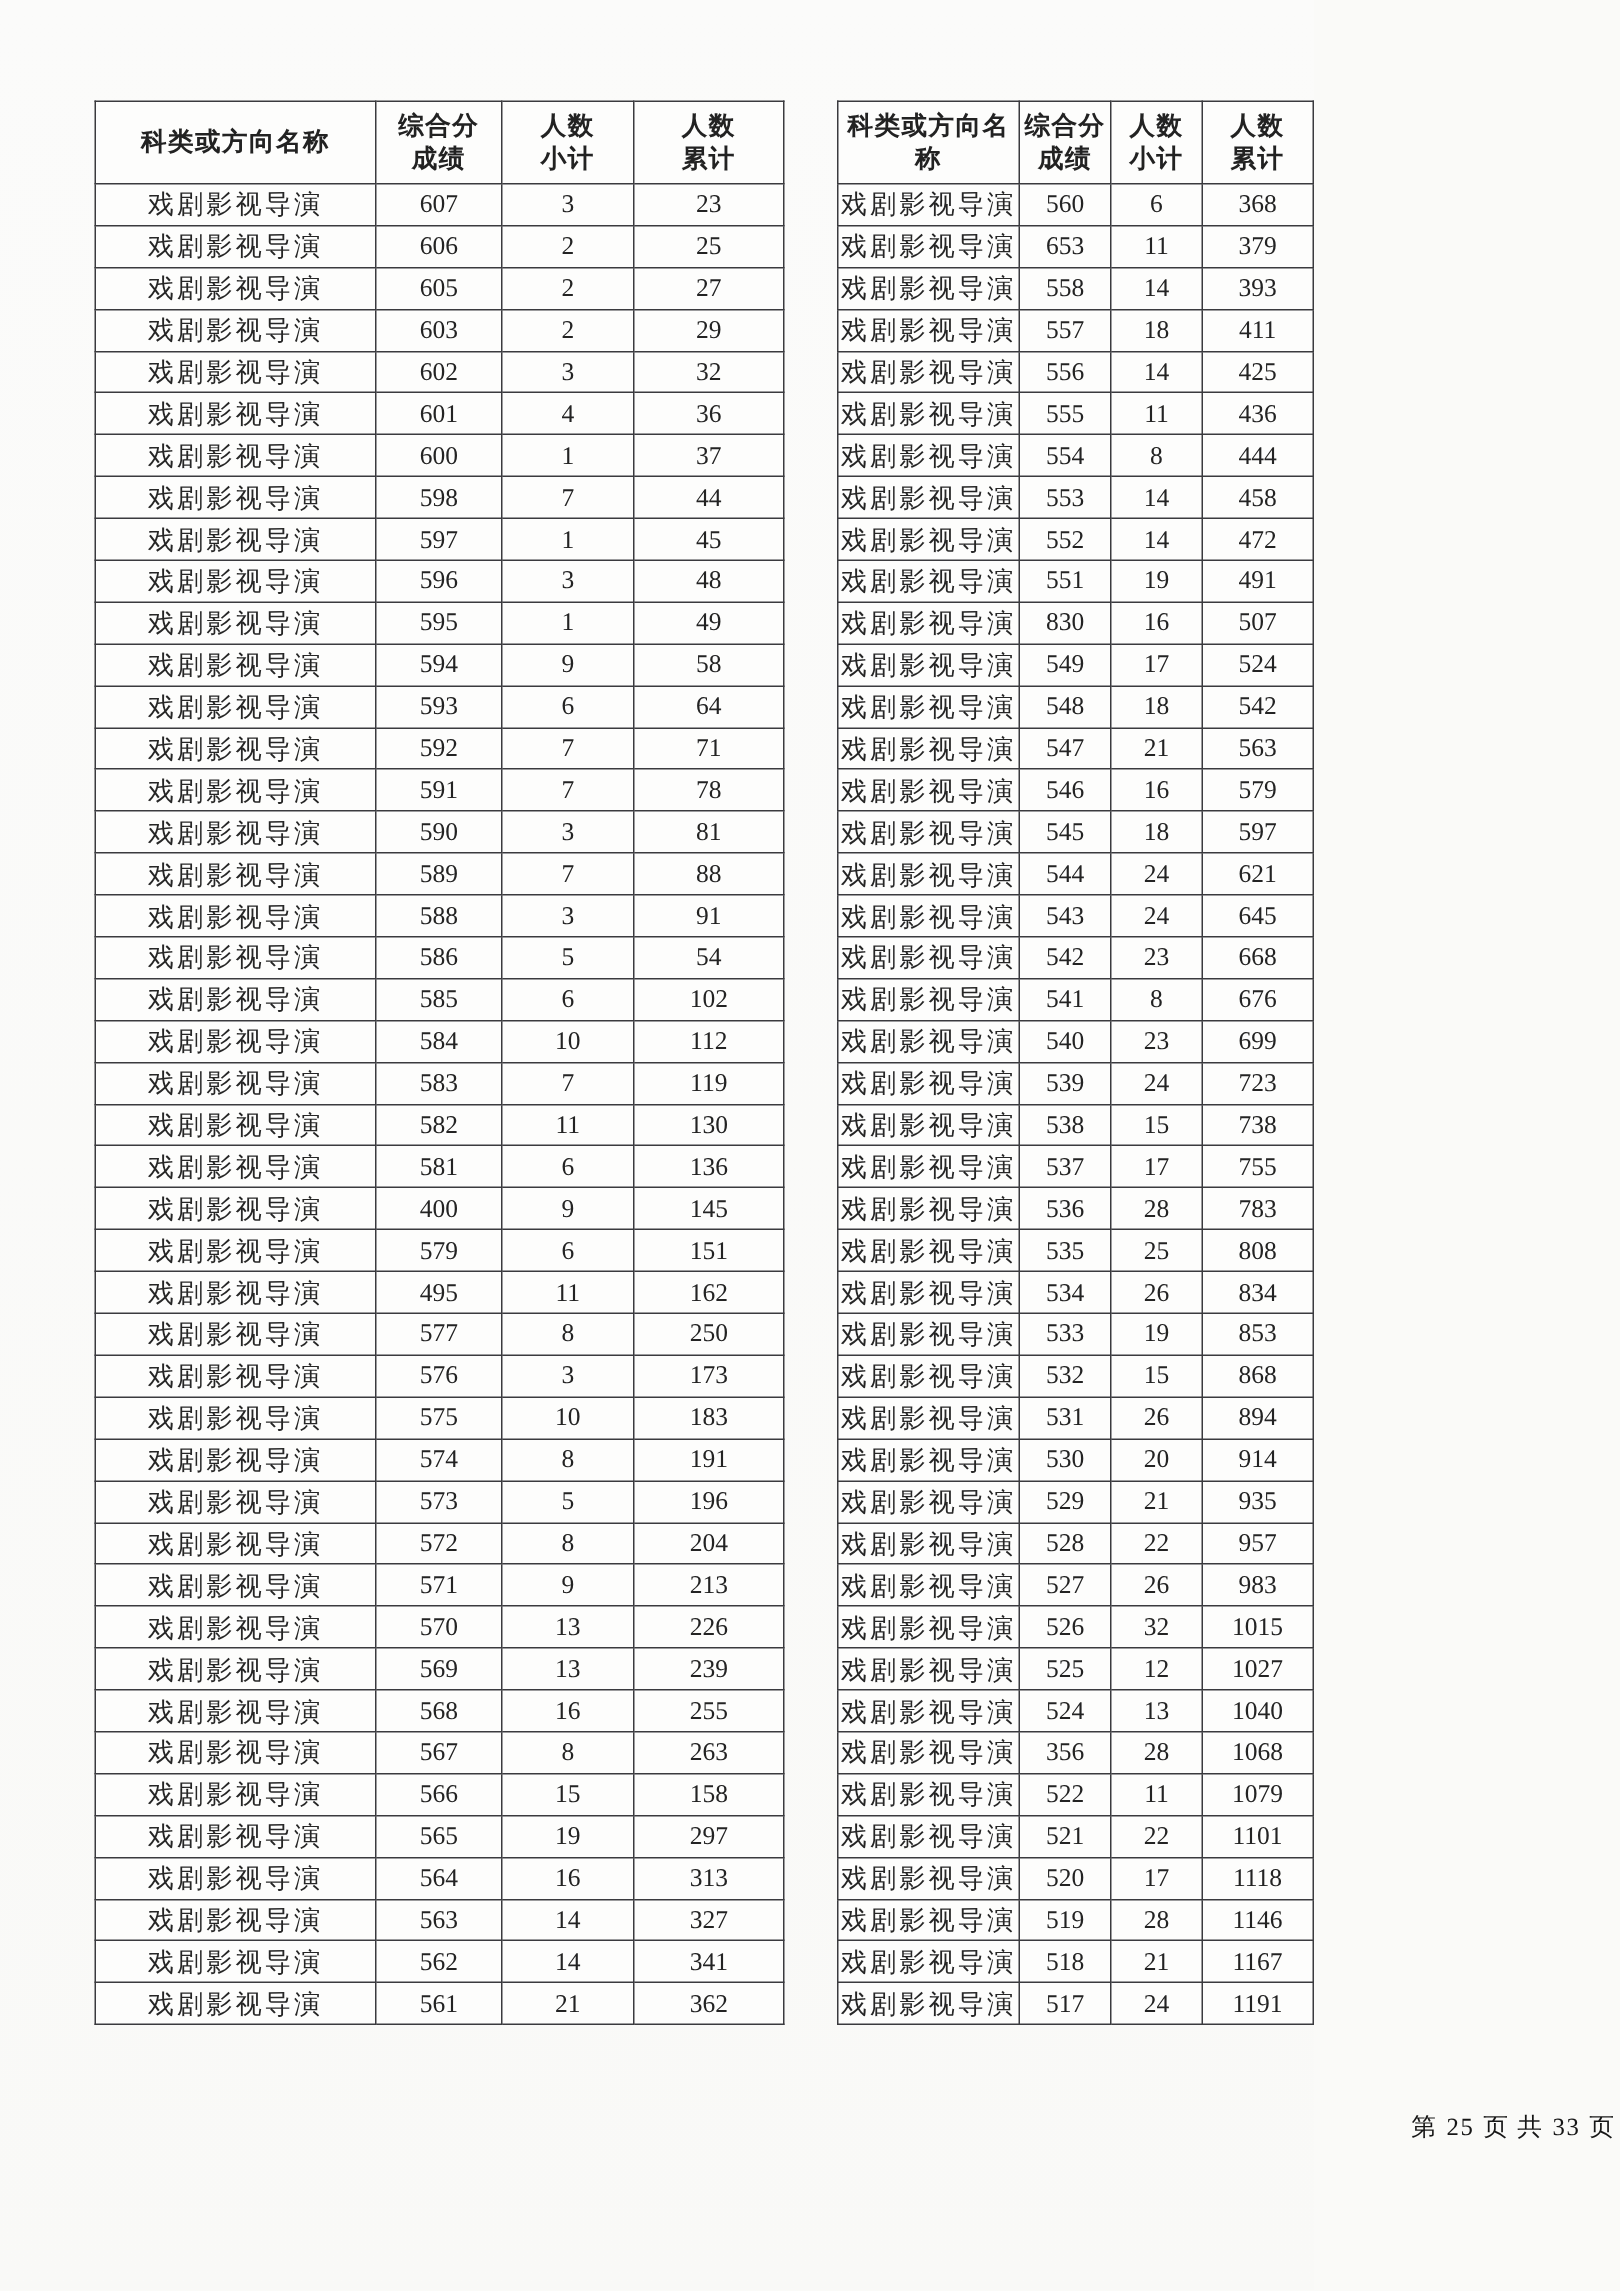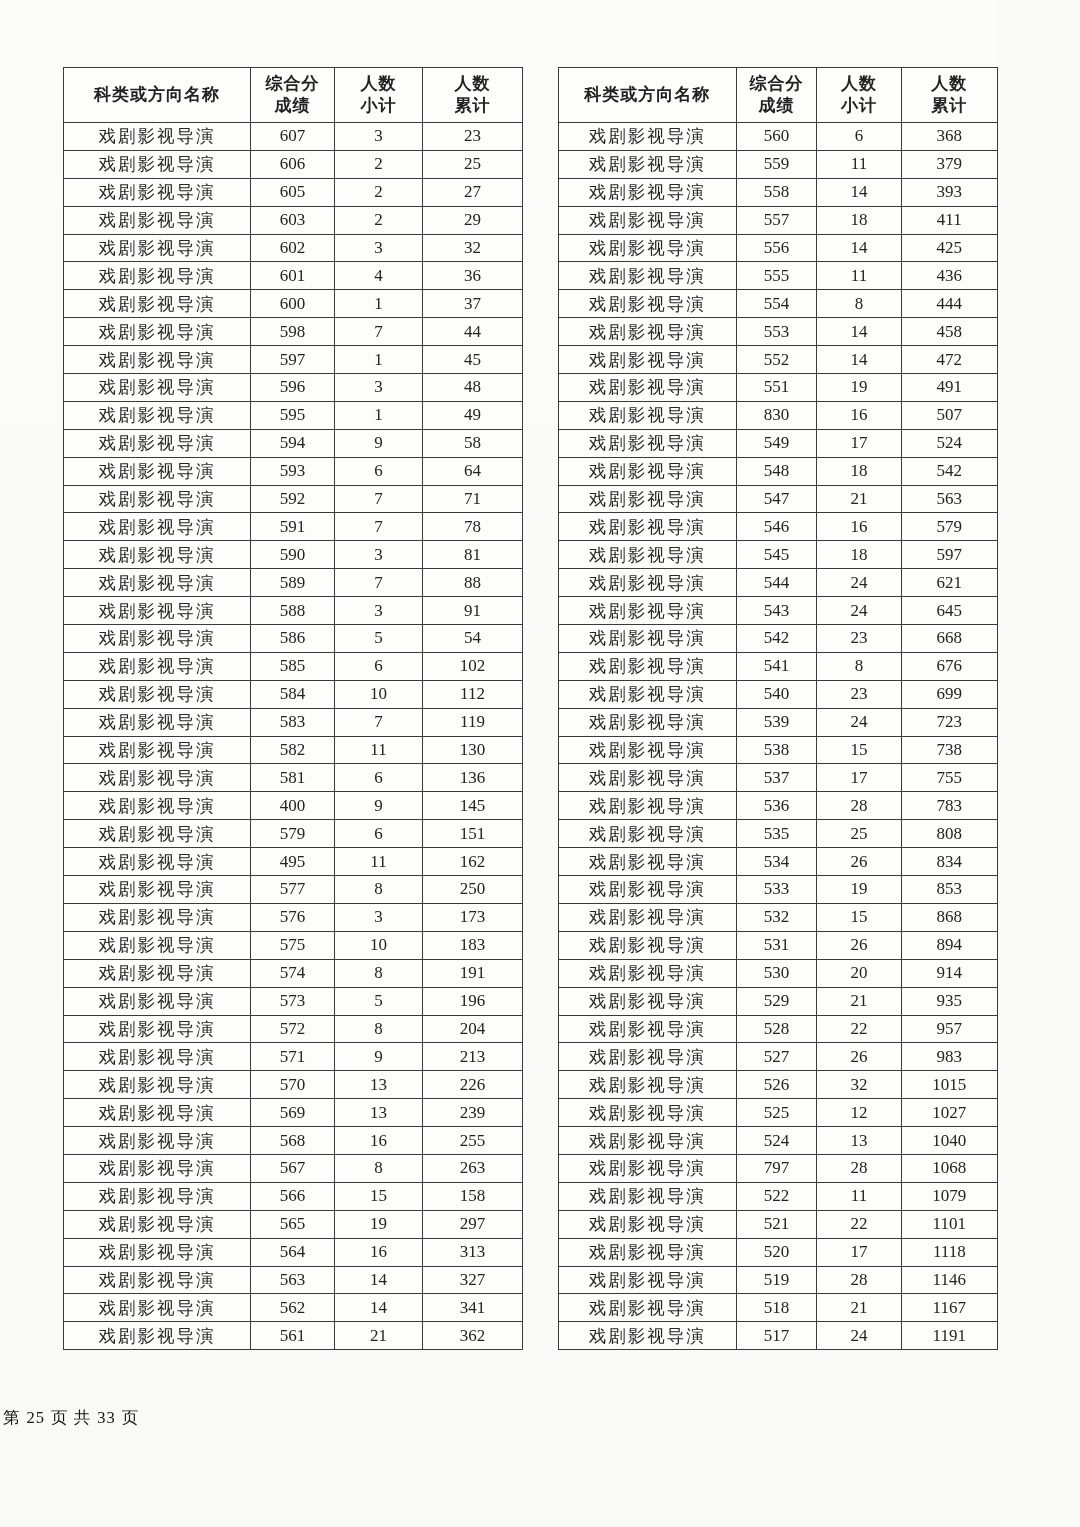--- a/index.html
+++ b/index.html
@@ -5,21 +5,21 @@
   * { margin: 0; padding: 0; box-sizing: border-box; }
   html, body {
     width: 1080px; height: 1527px;
     background: #fafaf8;
     font-family: "Liberation Serif", "DejaVu Serif", serif;
     color: #1f1f1f;
     overflow: hidden;
   }
   .page {
     position: relative;
-    width: 998px; height: 1527px;
+    width: 876px; height: 1527px;
     background: linear-gradient(180deg, #fbfbfa 0%, #f9f9f7 100%);
   }
   table.score-table {
     position: absolute;
     top: 67px;
     border-collapse: collapse;
     table-layout: fixed;
     background: #fdfdfc;
   }
   #t0 { left: 63px; }
@@ -51,21 +51,21 @@
   }
   td.num {
     font-size: 17px;
     color: #232323;
   }
   .footer {
     position: absolute;
     top: 1407px;
     left: 0;
     width: 1080px;
-    text-align: left;
+    text-align: right;
     font-size: 16.5px;
     color: #161616;
     letter-spacing: 1px;
   }
   .footer span { margin: 0 3px; }
 </style>
 </head>
 <body>
 
 <div class="page">
@@ -376,21 +376,21 @@
       </thead>
       <tbody>
         <tr>
           <td class="cat">戏剧影视导演</td>
           <td class="num">560</td>
           <td class="num">6</td>
           <td class="num">368</td>
         </tr>
         <tr>
           <td class="cat">戏剧影视导演</td>
-          <td class="num">559</td>
+          <td class="num">653</td>
           <td class="num">11</td>
           <td class="num">379</td>
         </tr>
         <tr>
           <td class="cat">戏剧影视导演</td>
           <td class="num">558</td>
           <td class="num">14</td>
           <td class="num">393</td>
         </tr>
         <tr>
@@ -592,21 +592,21 @@
           <td class="num">1027</td>
         </tr>
         <tr>
           <td class="cat">戏剧影视导演</td>
           <td class="num">524</td>
           <td class="num">13</td>
           <td class="num">1040</td>
         </tr>
         <tr>
           <td class="cat">戏剧影视导演</td>
-          <td class="num">797</td>
+          <td class="num">356</td>
           <td class="num">28</td>
           <td class="num">1068</td>
         </tr>
         <tr>
           <td class="cat">戏剧影视导演</td>
           <td class="num">522</td>
           <td class="num">11</td>
           <td class="num">1079</td>
         </tr>
         <tr>

